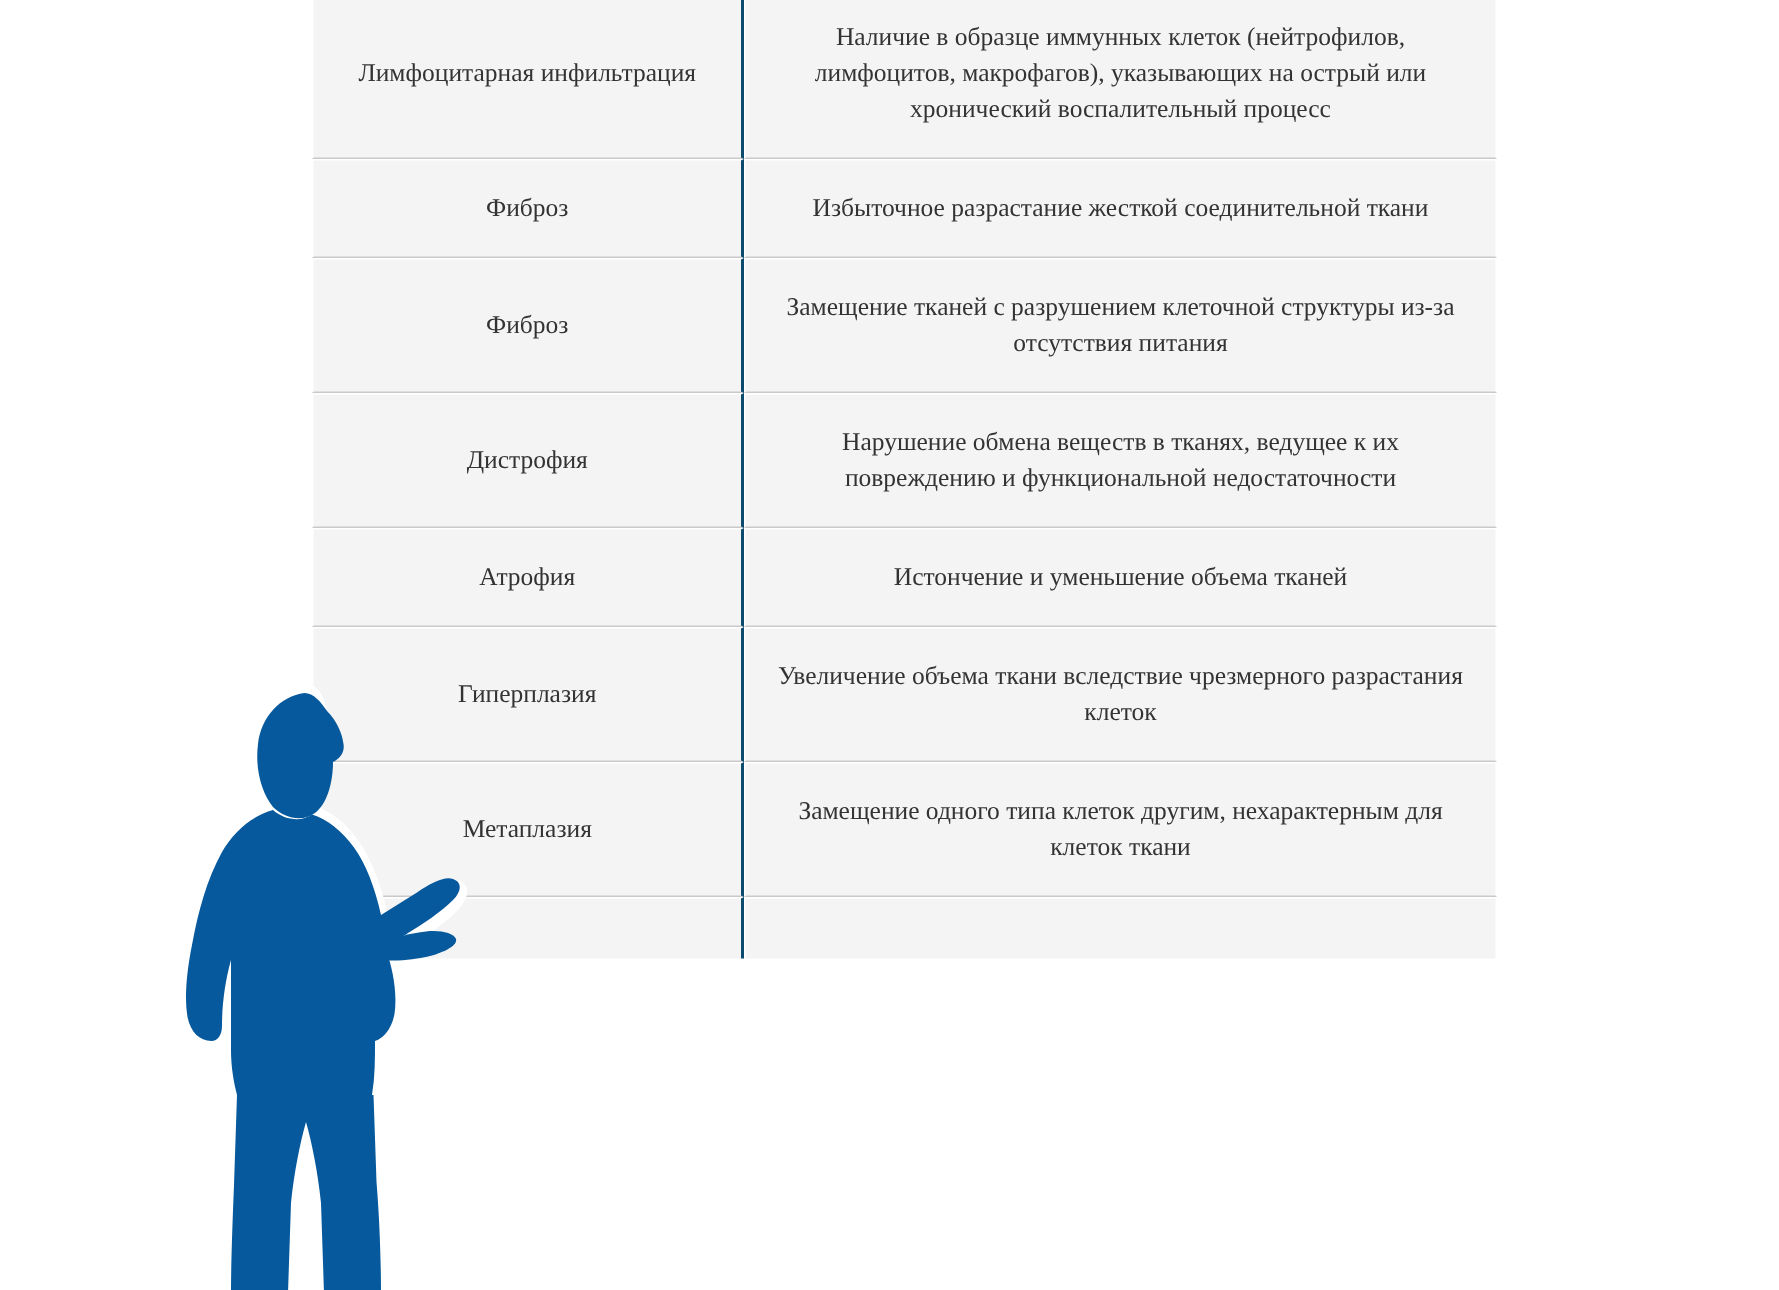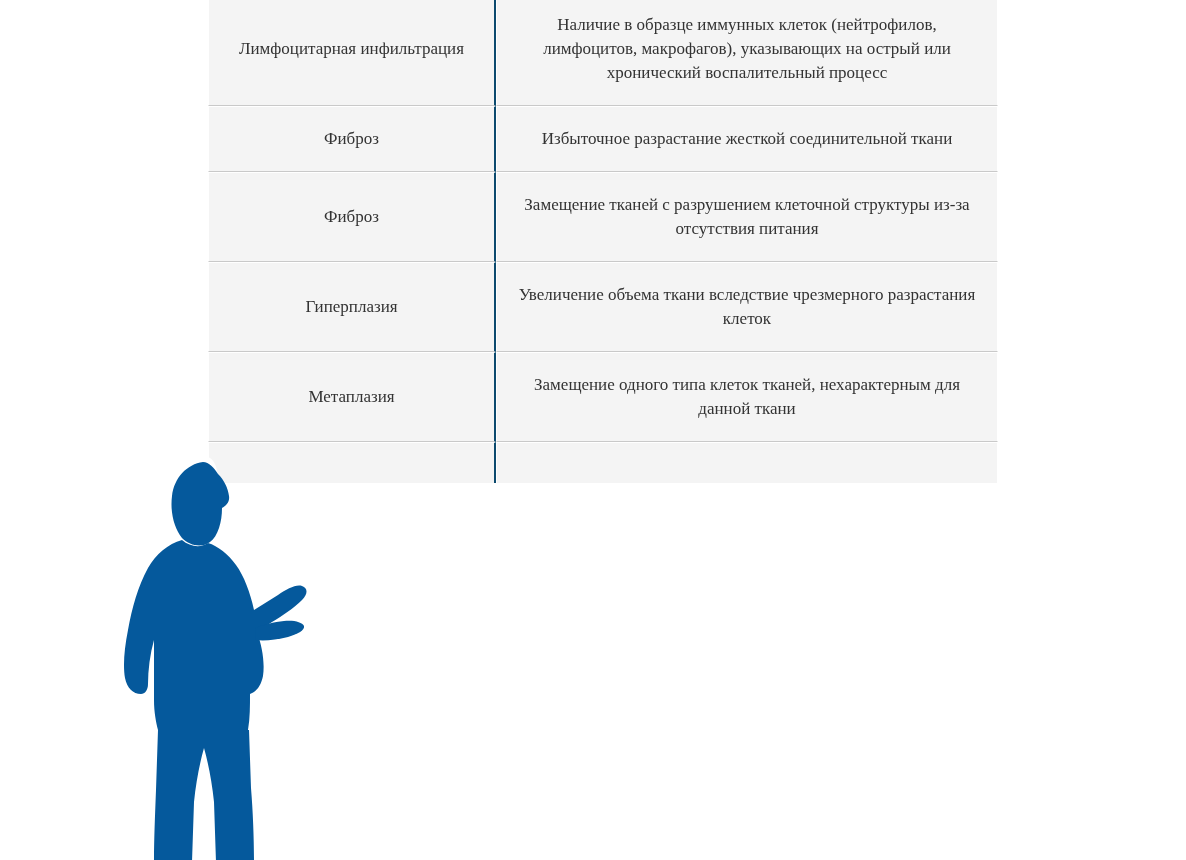--- a/index.html
+++ b/index.html
@@ -102,26 +102,34 @@
       </tr>
       <tr>
         <td class="cell-term">Фиброз</td>
         <td class="cell-descr">Избыточное разрастание жесткой соединительной ткани</td>
       </tr>
       <tr>
         <td class="cell-term">Фиброз</td>
         <td class="cell-descr">Замещение тканей с разрушением клеточной структуры из-за отсутствия питания</td>
       </tr>
       <tr>
+        <td class="cell-term">Дистрофия</td>
+        <td class="cell-descr">Нарушение обмена веществ в тканях, ведущее к их повреждению и функциональной недостаточности</td>
+      </tr>
+      <tr>
+        <td class="cell-term">Атрофия</td>
+        <td class="cell-descr">Истончение и уменьшение объема тканей</td>
+      </tr>
+      <tr>
         <td class="cell-term">Гиперплазия</td>
         <td class="cell-descr">Увеличение объема ткани вследствие чрезмерного разрастания клеток</td>
       </tr>
       <tr>
         <td class="cell-term">Метаплазия</td>
-        <td class="cell-descr">Замещение одного типа клеток тканей, нехарактерным для данной ткани</td>
+        <td class="cell-descr">Замещение одного типа клеток другим, нехарактерным для клеток ткани</td>
       </tr>
       <tr>
         <td class="cell-term"></td>
         <td class="cell-descr"></td>
       </tr>
     </tbody>
   </table>
 
   <div id="silhouette">
     <svg width="210" height="412" viewBox="0 0 210 412" xmlns="http://www.w3.org/2000/svg" aria-hidden="true">

